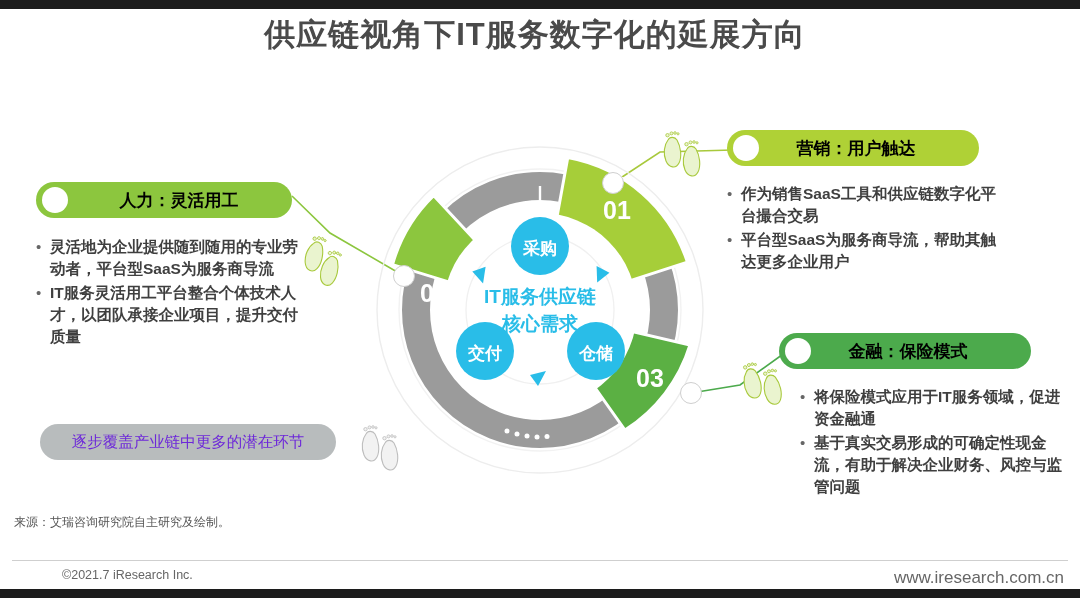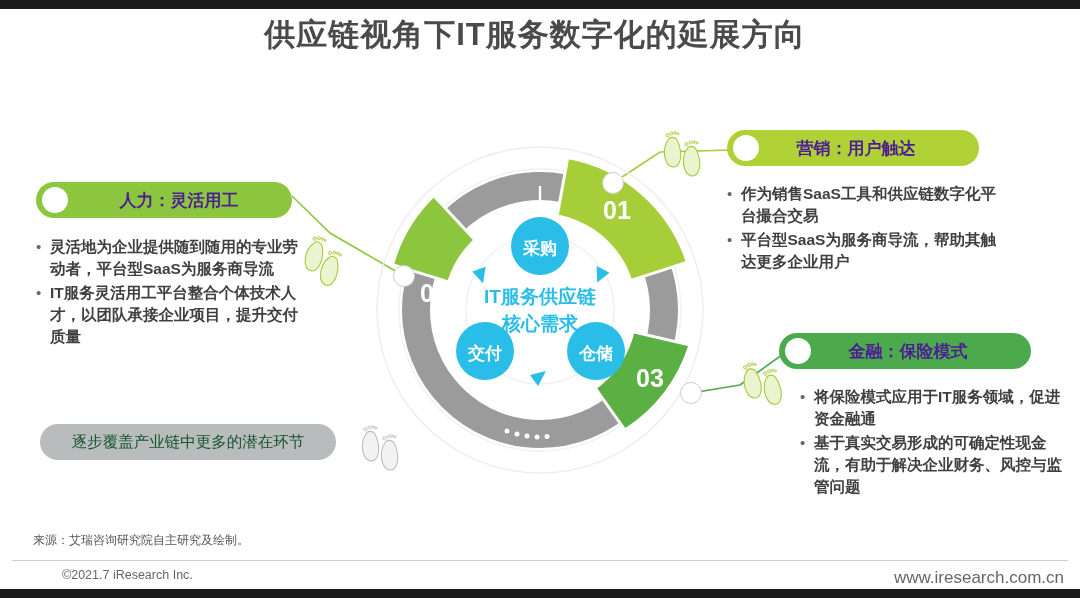--- a/index.html
+++ b/index.html
@@ -24,21 +24,21 @@
   
   .pill{
     position:absolute;height:36px;border-radius:18px;
     display:flex;align-items:center;
   }
   .pill .knob{
     width:26px;height:26px;border-radius:50%;background:#fff;
     margin-left:6px;flex:0 0 auto;
   }
   .pill .ptext{
-    flex:1 1 auto;text-align:center;color:#4c1d95;
+    flex:1 1 auto;text-align:center;color:#000000;
     font-size:17px;font-weight:bold;padding-right:26px;white-space:nowrap;
   }
 
   .bullets{position:absolute;font-size:15.5px;color:#3f3f3f;line-height:1.42;}
   .bullets .li{display:flex;margin-bottom:2px;}
   .bullets .dot{width:14px;flex:0 0 auto;color:#666;font-size:15px;line-height:1.42;}
   .bullets .tx{flex:1 1 auto;font-weight:bold;}
 
   
   #callout-hr .pill{left:36px;top:182px;width:256px;background:#8cc63e;gap:24px;}
@@ -49,35 +49,34 @@
   #callout-marketing .bullets{left:727px;top:183px;width:270px;}
 
   
   #callout-finance .pill{left:779px;top:333px;width:252px;background:#4caa4c;justify-content:center;}
   #callout-finance .bullets{left:800px;top:386px;width:265px;}
 
   
   .note-pill{
     position:absolute;left:40px;top:424px;width:296px;height:36px;
     border-radius:18px;background:#b8bcbd;display:flex;align-items:center;
-    justify-content:center;color:#14532d;font-size:15.5px;white-space:nowrap;
+    justify-content:center;color:#6d28d9;font-size:15.5px;white-space:nowrap;
   }
 
   
   .diagram{position:absolute;left:355px;top:140px;width:370px;height:340px;}
   .diagram svg{display:block;}
 
   
   .connectors{position:absolute;left:0;top:0;width:1080px;height:598px;pointer-events:none;}
 
   
   .src{
-    position:absolute;left:14px;top:532px;font-size:12px;color:#555;
+    position:absolute;left:14px;top:514px;font-size:12px;color:#555;
     white-space:nowrap;
-    margin-left:19px;
   }
   .rule{position:absolute;left:12px;top:560px;width:1056px;height:1px;background:#cfcfcf;}
   .copy{position:absolute;left:14px;top:568px;font-size:12.5px;color:#666;margin-left:48px;}
   .url{position:absolute;right:16px;top:568px;font-size:17px;color:#666;}
 </style>
 </head>
 <body>
 
 <div class="slide">
 

